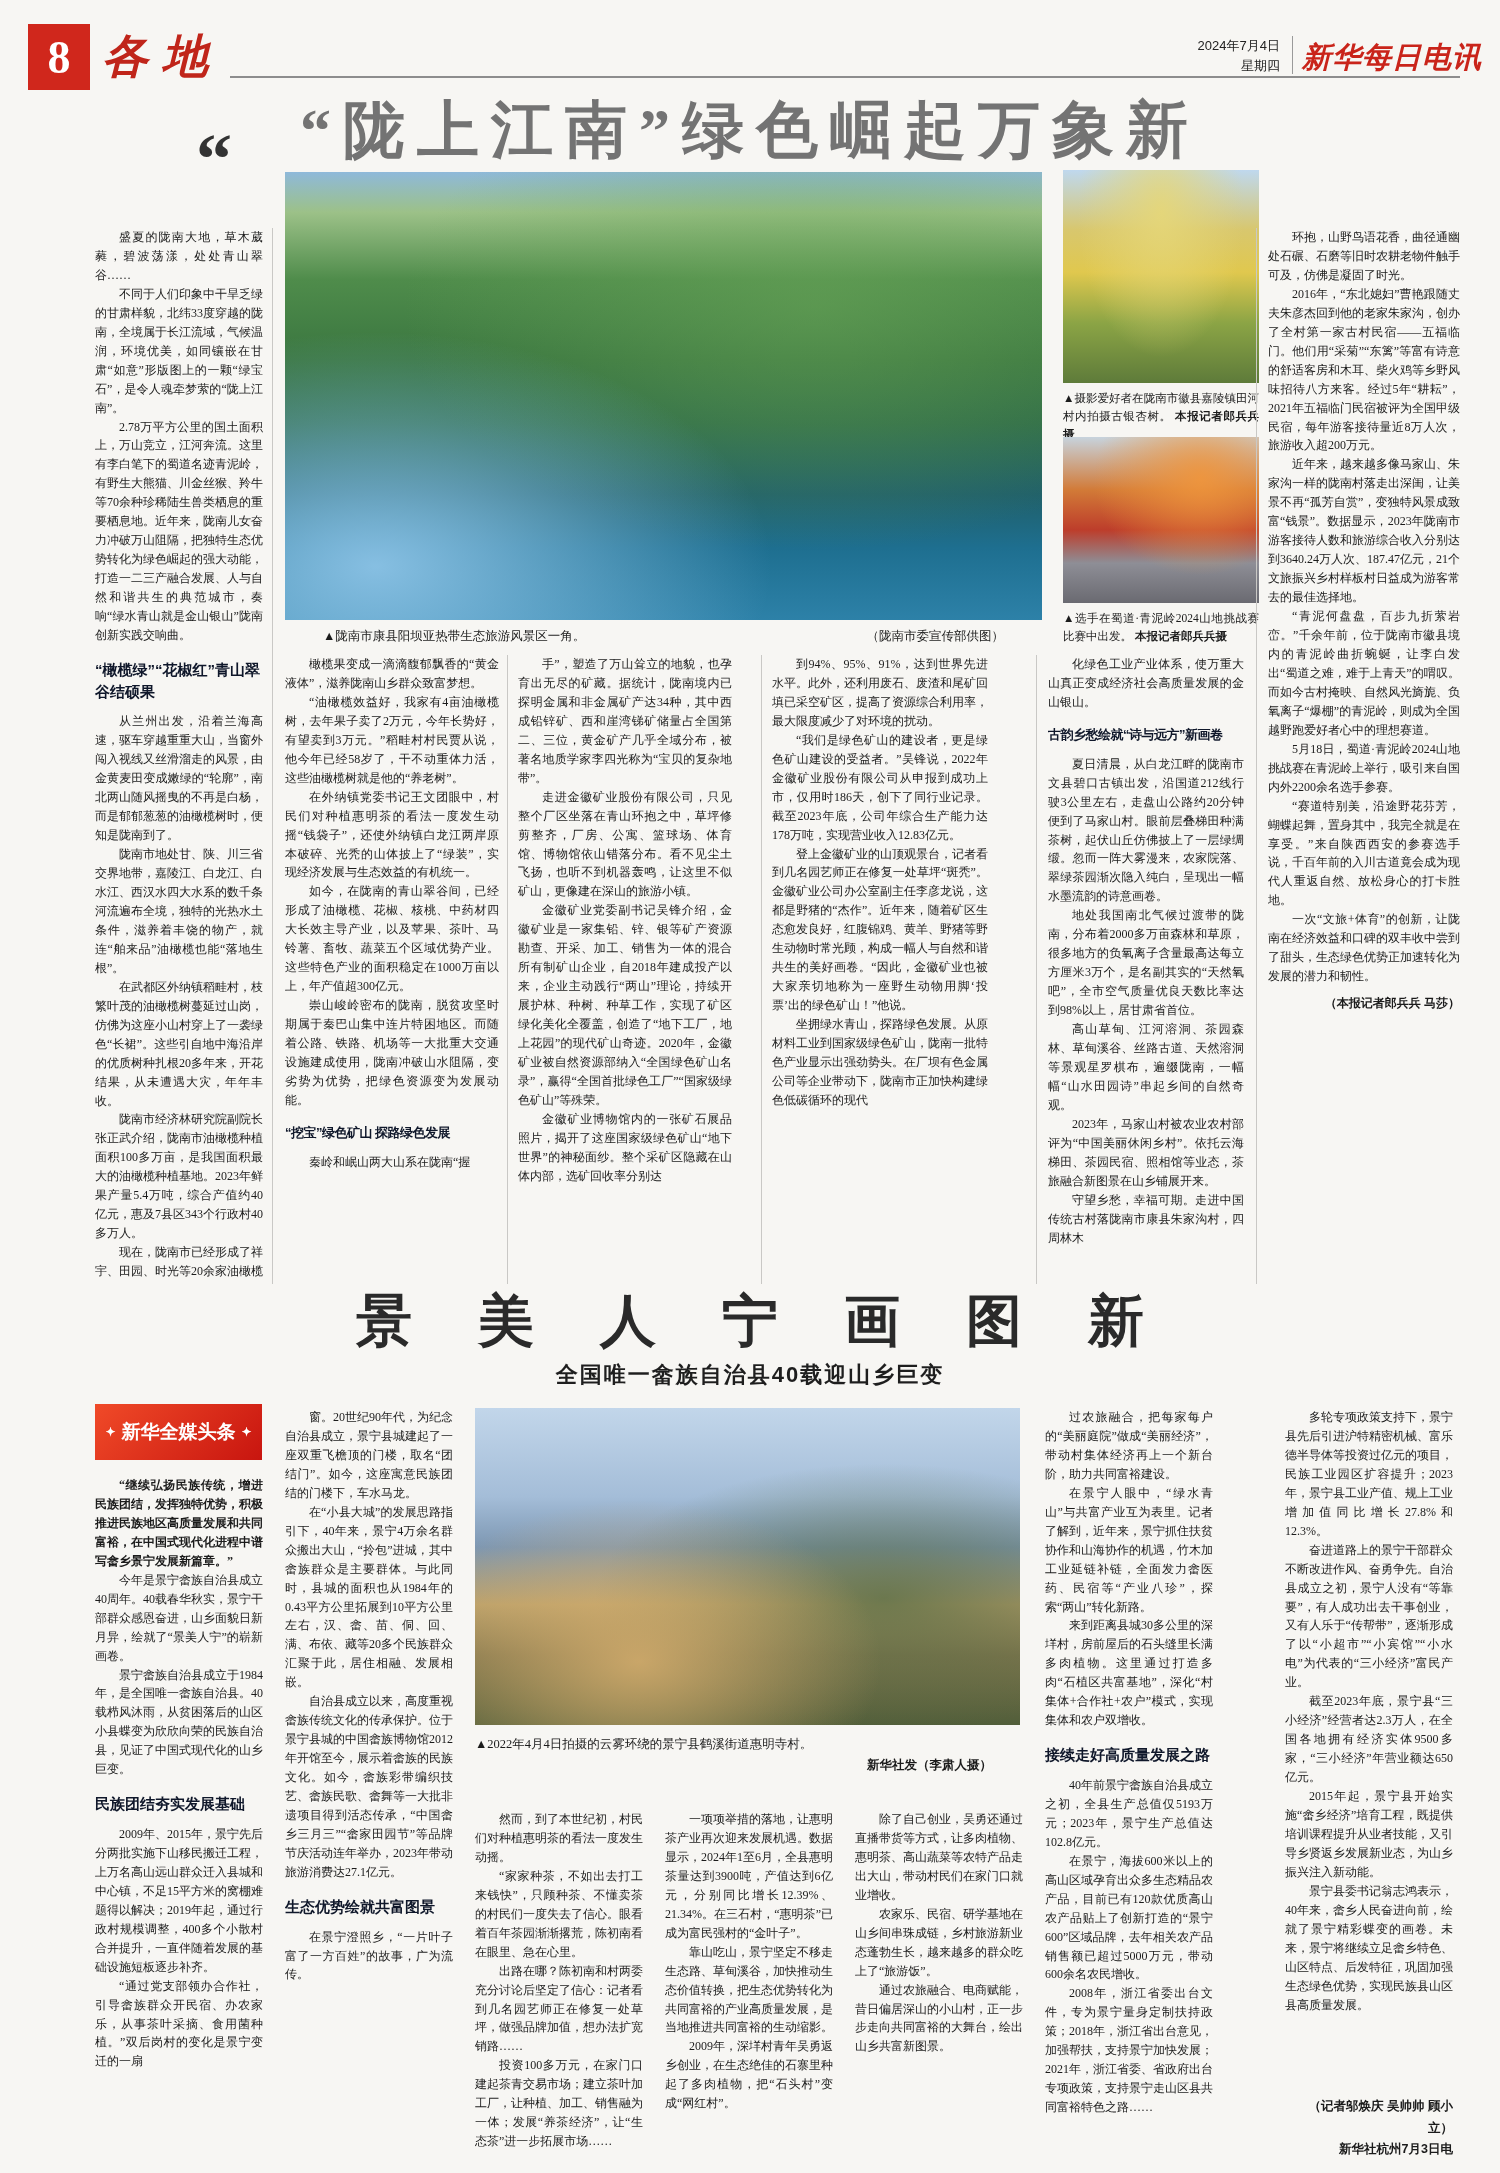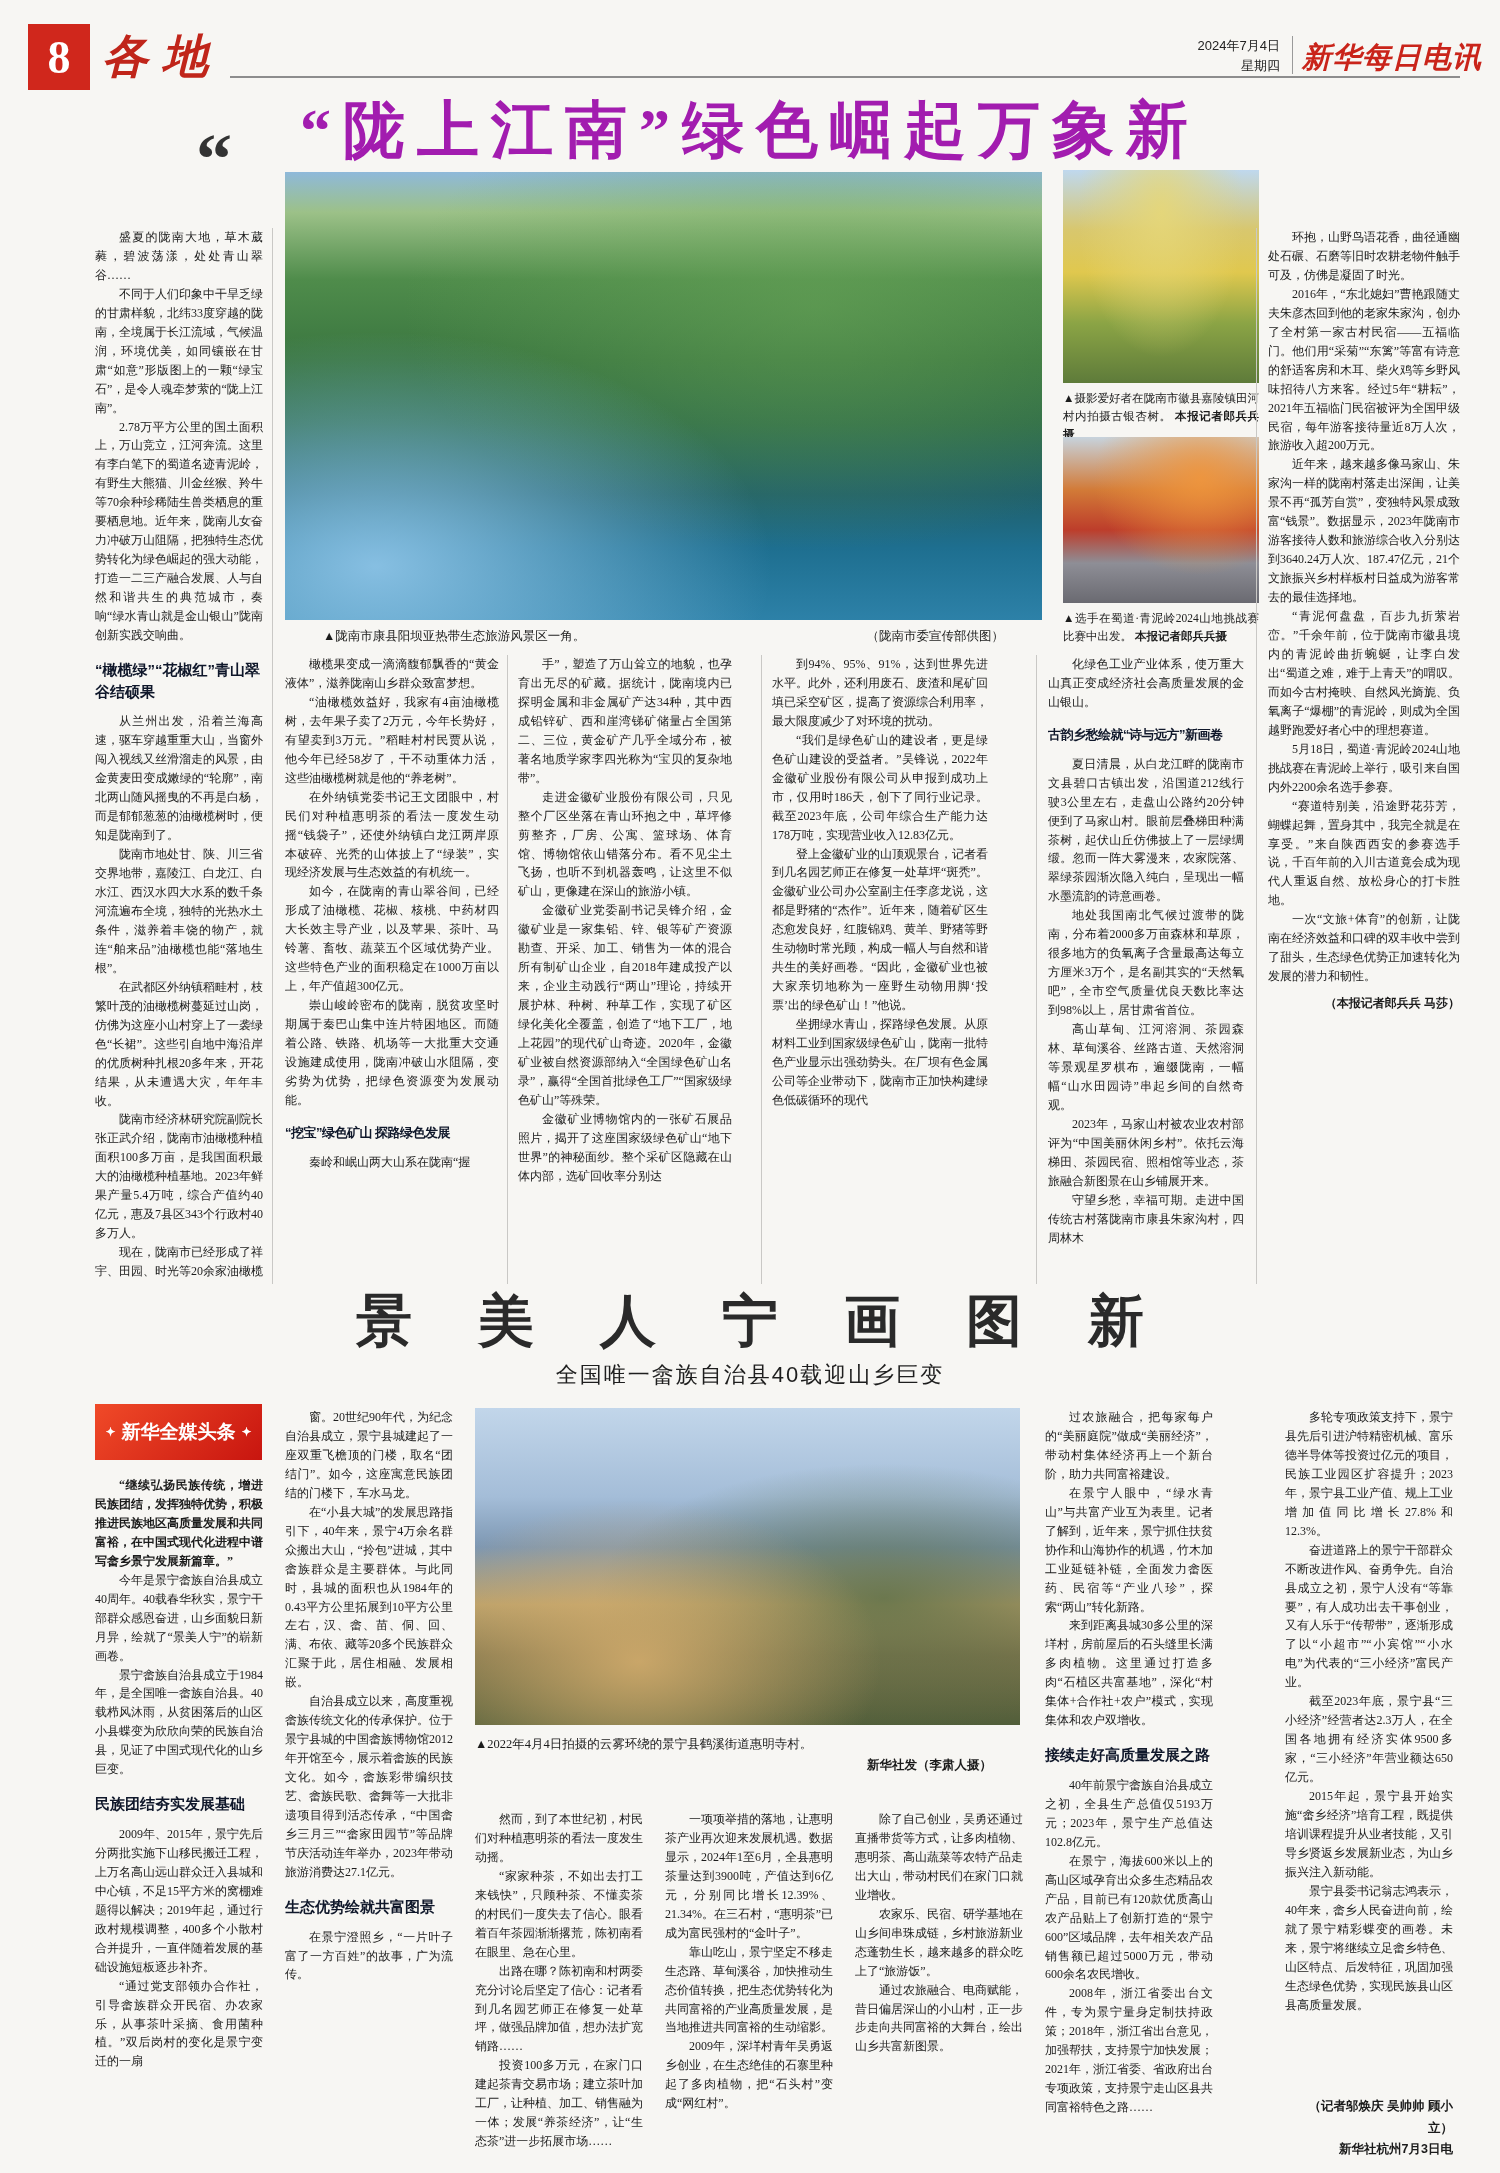--- a/index.html
+++ b/index.html
@@ -12,21 +12,21 @@
   .section-name{position:absolute;left:102px;top:26px;font-size:46px;font-weight:bold;color:#c0251a;
         letter-spacing:14px;font-style:italic;font-family:"Liberation Serif",serif;}
   .header-rule{position:absolute;left:230px;top:76px;width:1230px;height:2px;background:#8d8d8d;}
   .date-block{position:absolute;left:1150px;top:36px;width:130px;text-align:right;
         font-family:"Liberation Sans",sans-serif;font-size:13px;line-height:1.5;color:#222;}
   .header-divider{position:absolute;left:1292px;top:36px;width:1px;height:38px;background:#9a9a9a;}
   .masthead{position:absolute;left:1302px;top:38px;font-size:29px;font-weight:bold;color:#c9241a;
         font-style:italic;letter-spacing:1px;}
   
   .a1-headline{position:absolute;left:130px;top:88px;width:1240px;text-align:center;
-        font-size:62px;font-weight:bold;letter-spacing:12px;color:#a21caf;white-space:nowrap;}
+        font-size:62px;font-weight:bold;letter-spacing:12px;color:#737373;white-space:nowrap;}
   .open-quote{position:absolute;left:196px;top:118px;font-size:72px;font-weight:bold;color:#333;
         font-family:"Liberation Serif",serif;}
   .col{position:absolute;overflow:hidden;text-align:justify;font-size:12px;line-height:1.58;}
   .col p{margin:0;text-indent:2em;}
   .subhead{font-family:"Liberation Sans",sans-serif;font-weight:bold;font-size:15px;line-height:1.45;
         text-align:left;color:#0f172a;margin:14px 0 10px 0;}
   .subhead.small{font-size:13px;white-space:nowrap;letter-spacing:-0.5px;}
   .byline{font-family:"Liberation Sans",sans-serif;font-weight:bold;font-size:12px;text-align:right;margin-top:8px;}
   .vrule{position:absolute;width:1px;background:#c9c8c5;}
   
@@ -42,21 +42,21 @@
      background:radial-gradient(ellipse at 70% 25%,rgba(240,150,60,.9),rgba(240,150,60,0) 55%),
      linear-gradient(180deg,#c7d3dd 0%,#d27a37 32%,#bd3d2b 56%,#8e8e96 76%,#6a6a71 100%);}
   .caption-main{position:absolute;left:285px;top:628px;width:757px;display:flex;justify-content:space-between;
         padding:0 38px;box-sizing:border-box;font-size:12.5px;}
   .caption-side{position:absolute;width:196px;font-size:11.5px;line-height:1.55;text-align:justify;}
   .caption-credit{font-family:"Liberation Sans",sans-serif;font-weight:bold;}
   
   .a2-headline{position:absolute;left:130px;top:1284px;width:1240px;text-align:center;
         font-size:56px;font-weight:bold;letter-spacing:66px;text-indent:66px;color:#2a2a2a;white-space:nowrap;}
   .a2-subtitle{position:absolute;left:130px;top:1360px;width:1240px;text-align:center;
-        font-family:"Liberation Sans",sans-serif;font-weight:normal;font-size:22px;color:#1e1e1e;letter-spacing:2px;}
+        font-family:"Liberation Sans",sans-serif;font-weight:bold;font-size:22px;color:#1e1e1e;letter-spacing:2px;}
   .badge{position:absolute;left:95px;top:1404px;width:167px;height:56px;
         background:linear-gradient(135deg,#f04a28,#c8150f);color:#fff;display:flex;align-items:center;
         justify-content:center;gap:6px;font-family:"Liberation Sans",sans-serif;font-weight:bold;font-size:19px;}
   .badge .star{font-size:12px;}
   .photo-a2{left:475px;top:1408px;width:545px;height:317px;
      background:radial-gradient(ellipse at 30% 80%,rgba(215,175,110,.85),rgba(215,175,110,0) 45%),
      radial-gradient(ellipse at 75% 60%,rgba(90,110,70,.8),rgba(90,110,70,0) 50%),
      linear-gradient(180deg,#c2d6ea 0%,#a4bdd8 28%,#7d97b2 44%,#b9a06a 62%,#7e744c 78%,#515e3a 100%);}
   .caption-a2{position:absolute;left:475px;top:1734px;width:545px;font-size:12.5px;line-height:1.7;}
   .caption-a2 .line2{display:block;text-align:right;padding-right:28px;}

